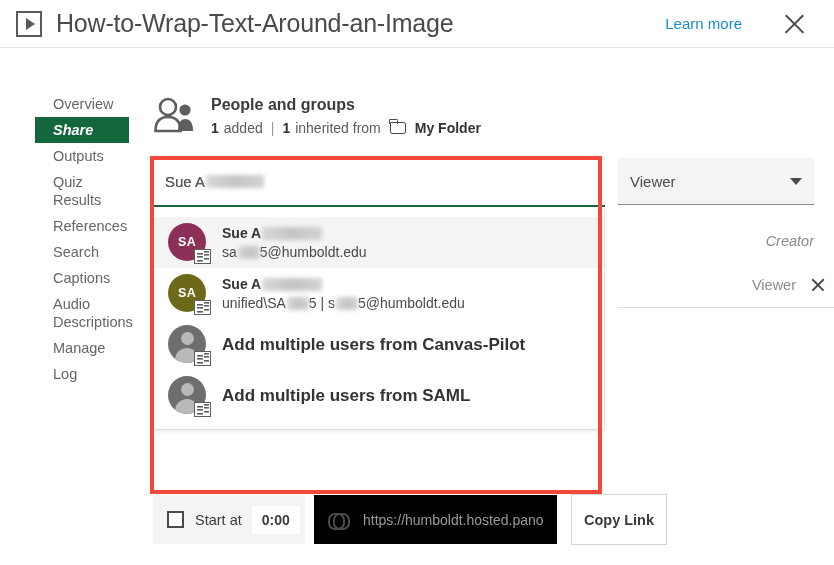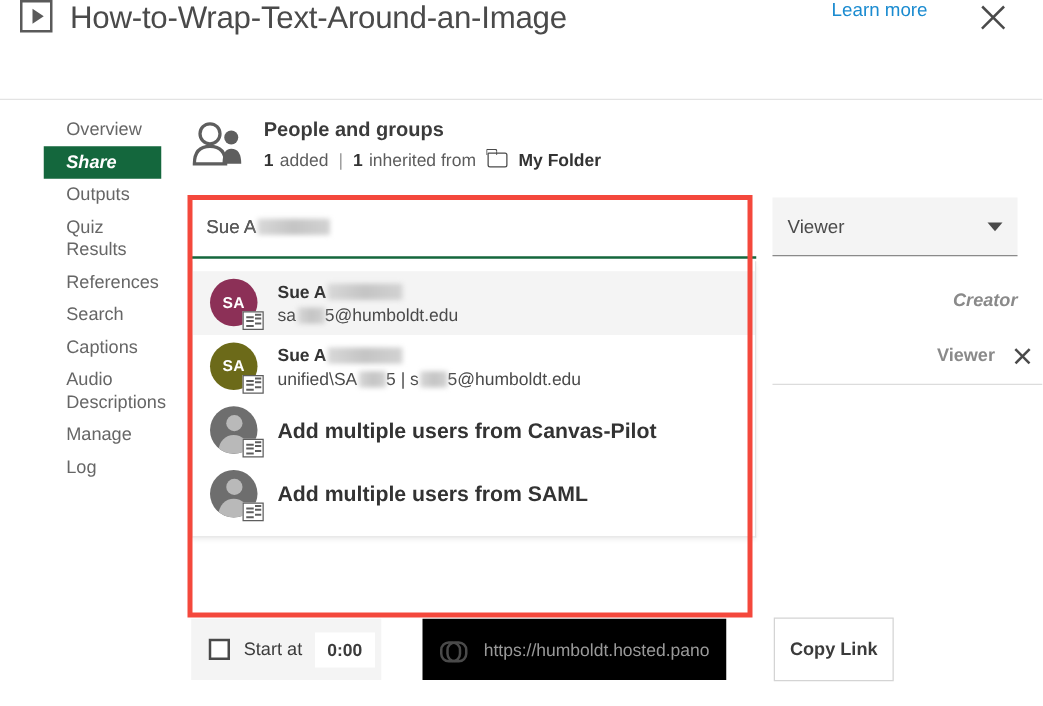--- a/index.html
+++ b/index.html
@@ -6,23 +6,23 @@
   html, body {
     width: 834px; height: 565px;
     background: #ffffff;
     font-family: "Liberation Sans", sans-serif;
     overflow: hidden;
   }
   #root { position: relative; width: 834px; height: 565px; background:#fff; }
 
   
   .header {
-    position: absolute; left: 0; top: 0; width: 834px; height: 80px;
+    position: absolute; left: 0; top: 0; width: 834px; height: 48px;
     border-bottom: 1px solid #e3e3e3;
-    display: flex; align-items: flex-start;
+    display: flex; align-items: center;
   }
   .play-icon {
     margin-left: 16px;
     width: 26px; height: 26px;
     border: 2px solid #5a5a5a;
     display: flex; align-items: center; justify-content: center;
     flex: 0 0 auto;
   }
   .play-tri {
     width: 0; height: 0;
@@ -178,35 +178,34 @@
     display: flex; align-items: center; padding: 0 12px; cursor: pointer;
   }
   .role-select-label { font-size: 15px; color: #4a4a4a; flex: 1 1 auto; }
   .caret {
     width: 0; height: 0; border-left: 6px solid transparent;
     border-right: 6px solid transparent; border-top: 7px solid #4a4a4a;
   }
   .role-row {
     height: 44px; display: flex; align-items: center; justify-content: flex-end;
     padding-right: 8px;
-    font-weight: bold;
   }
   .role-row.r1 { margin-top: 14px; }
   .creator-text { font-size: 14.5px; color: #8a8a8a; font-style: italic; padding-right: 12px; }
   .viewer-text { font-size: 14.5px; color: #8a8a8a; }
   .x-small { width: 16px; height: 16px; position: relative; margin-left: 14px; cursor: pointer; }
   .x-small::before, .x-small::after {
     content:""; position:absolute; left:0; top:7px; width:16px; height:1.8px; background:#4a4a4a;
   }
   .x-small::before { transform: rotate(45deg); }
   .x-small::after  { transform: rotate(-45deg); }
   .right-divider { border-top: 1px solid #dcdcdc; width: 216px; }
 
   
-  .bottom { position: absolute; left: 153px; top: 494px; display: flex; align-items: center; gap: 24px; }
+  .bottom { position: absolute; left: 153px; top: 494px; display: flex; align-items: center; }
   .startat {
     width: 152px; height: 49px; background: #f4f4f4;
     display: flex; align-items: center; padding-left: 14px;
   }
   .checkbox {
     width: 17px; height: 17px; border: 2px solid #4a4a4a; background: #fff;
     flex: 0 0 auto; cursor: pointer;
   }
   .startat-label { font-size: 14.5px; color: #3b3b3b; margin-left: 11px; }
   .time-box {

